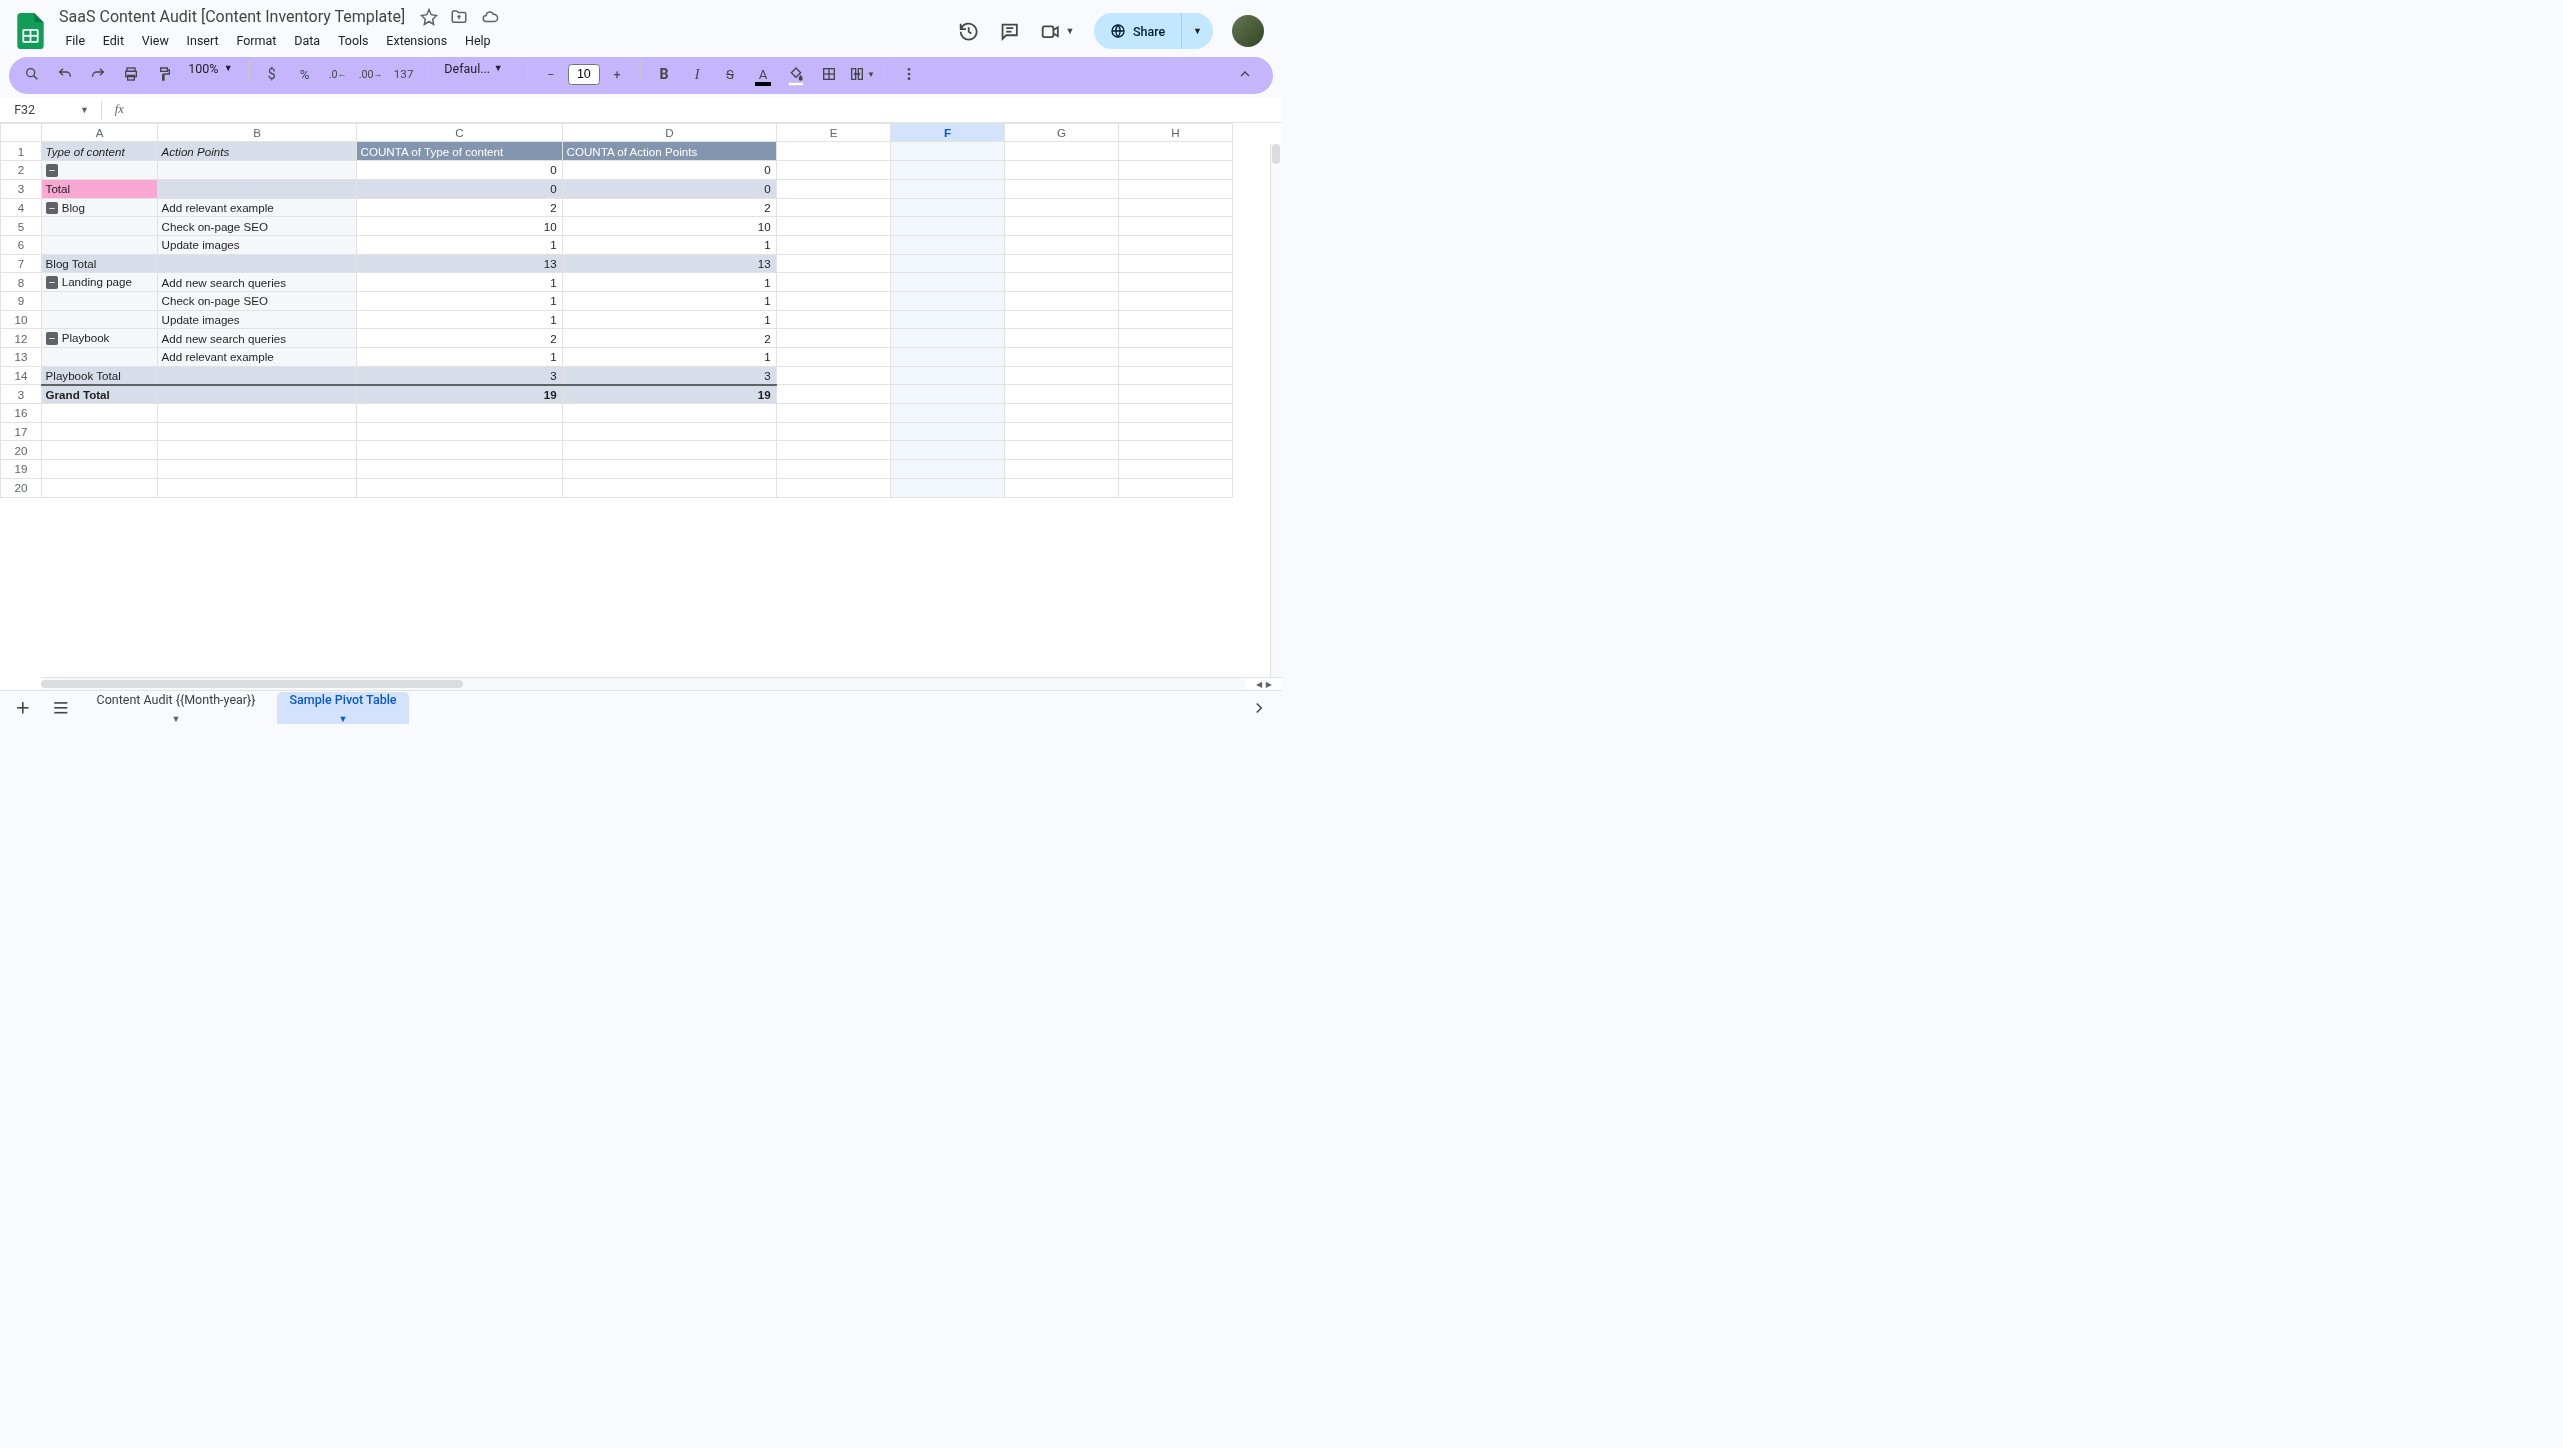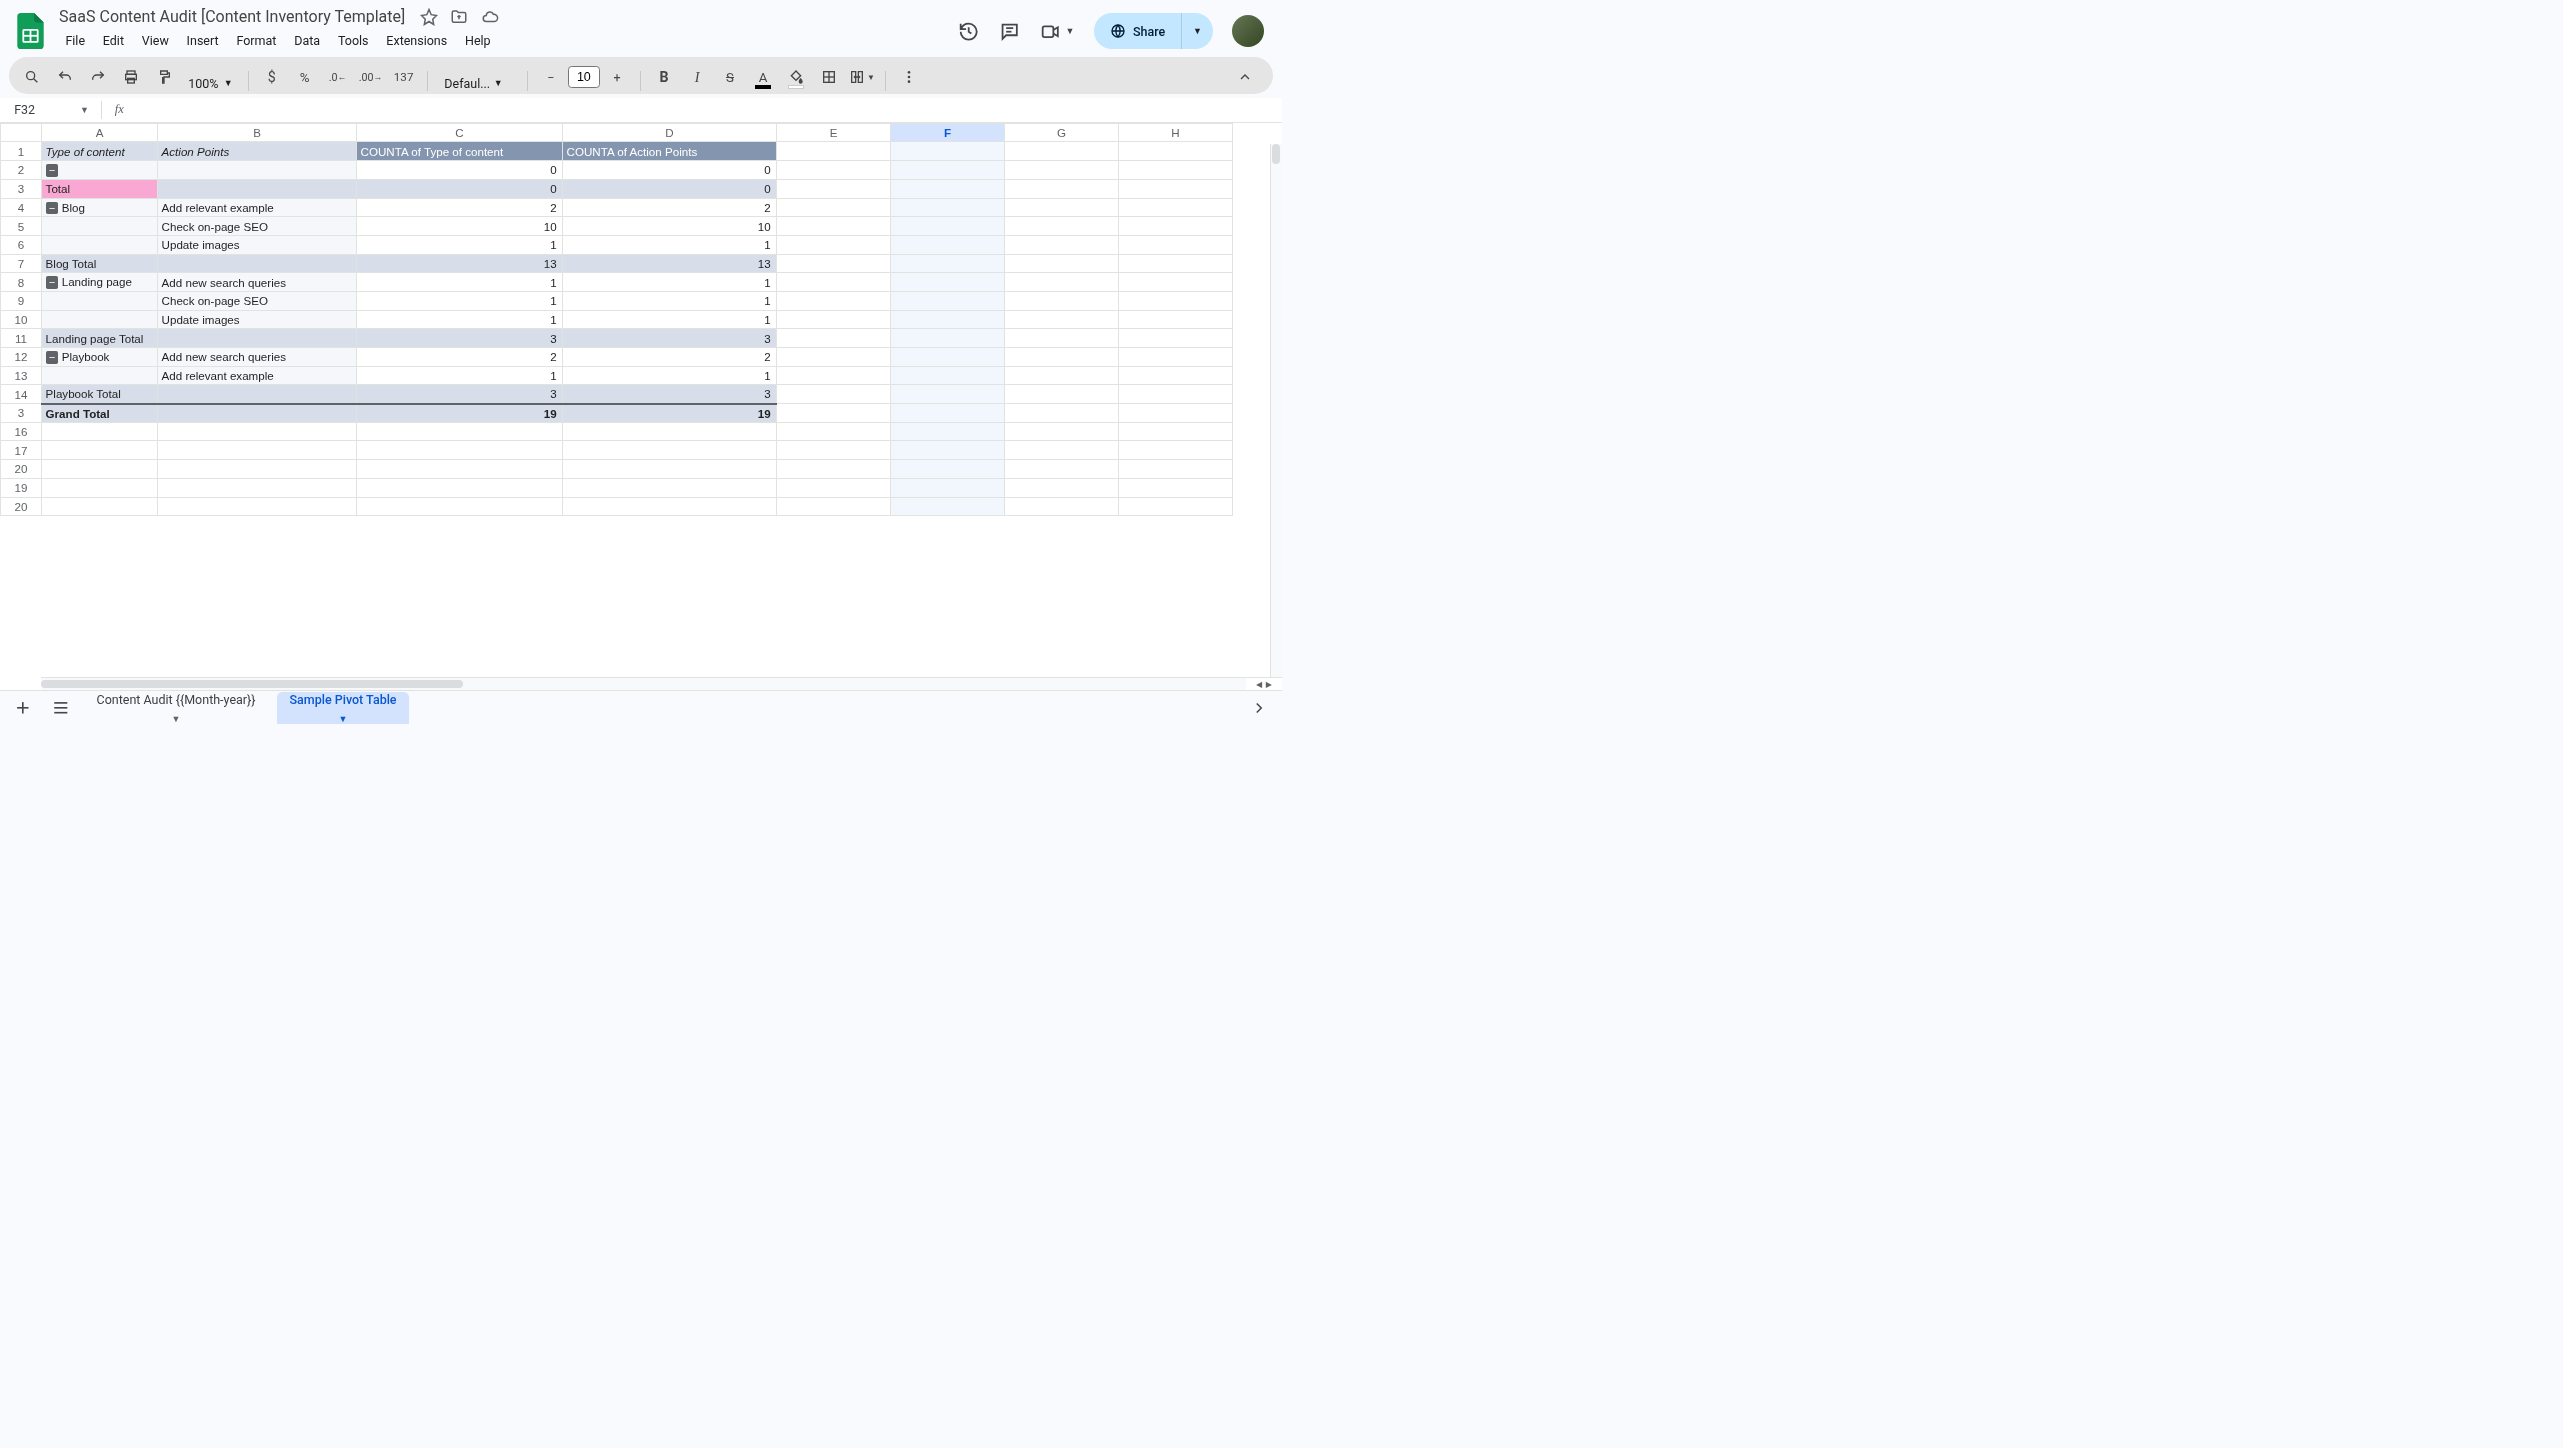--- a/index.html
+++ b/index.html
@@ -19,21 +19,21 @@
 .header-right { display: flex; align-items: center; gap: 19.6px; padding-right: 5.3px; }
 .header-icon { width: 21.4px; height: 21.4px; display: flex; align-items: center; justify-content: center; color: #444746; cursor: pointer; }
 .meet-group { display: flex; align-items: center; gap: 3.6px; }
 .share-group { display: flex; align-items: center; background: #c2e7ff; border-radius: 89px; overflow: hidden; height: 36px; }
 .share-btn { display: flex; align-items: center; gap: 7.1px; padding: 0 16px; font-size: 12.5px; font-weight: 500; color: #001d35; cursor: pointer; height: 100%; }
 .share-more { padding: 0 10.7px; cursor: pointer; border-left: 0.9px solid #a8cce5; height: 100%; display: flex; align-items: center; }
 .avatar { width: 32px; height: 32px; border-radius: 50%; background: linear-gradient(135deg, #667755 0%, #334422 100%); cursor: pointer; overflow: hidden; }
 
 
 .toolbar-wrap { padding: 0 9px 3.6px 9px; }
-.toolbar { display: flex; align-items: flex-end; background: #e5e5e5; border-radius: 21.4px; padding: 3.6px 9px; height: 37px; gap: 6px; }
+.toolbar { display: flex; align-items: flex-start; background: #c4b5fd; border-radius: 21.4px; padding: 3.6px 9px; height: 37px; gap: 6px; }
 .tb-btn { min-width: 27px; height: 27px; display: flex; align-items: center; justify-content: center; color: #444746; cursor: pointer; border-radius: 3.6px; font-size: 12.5px; }
 .tb-sep { width: 0.9px; height: 19.6px; background: #c7c7c7; margin: 0 3.6px; }
 .zoom-sel { display: flex; align-items: center; gap: 5.3px; padding: 0 5.3px; cursor: pointer; }
 .font-sel { display: flex; align-items: center; gap: 3.6px; padding: 0 7.1px; cursor: pointer; min-width: 80px; }
 .font-sel span:first-child { overflow: hidden; text-overflow: ellipsis; white-space: nowrap; max-width: 53px; }
 .size-group { display: flex; align-items: center; gap: 3.6px; }
 .size-input { width: 32px; height: 21.4px; text-align: center; border: 0.9px solid #747775; border-radius: 3.6px; background: #fff; font-size: 12.5px; }
 .text-color-btn { position: relative; }
 .text-color-underline { position: absolute; bottom: 1.8px; left: 5.3px; right: 5.3px; height: 3.6px; background: #000; }
 .fill-color-btn { position: relative; }
@@ -397,31 +397,20 @@
           <td class="cell" style="background:#f5f7fa"></td>
           <td class="cell" style="background:#f5f7fa">Update images</td>
           <td class="cell num" style="">1</td>
           <td class="cell num" style="">1</td>
           <td class="cell" style=""></td>
           <td class="cell sel-cell" style=""></td>
           <td class="cell" style=""></td>
           <td class="cell" style=""></td>
         </tr>
         <tr>
-          <th class="row-h">11</th>
-          <td class="cell" style="background:#d7dde9">Landing page  Total</td>
-          <td class="cell" style="background:#d7dde9"></td>
-          <td class="cell num" style="background:#d7dde9">3</td>
-          <td class="cell num" style="background:#d7dde9">3</td>
-          <td class="cell" style=""></td>
-          <td class="cell sel-cell" style=""></td>
-          <td class="cell" style=""></td>
-          <td class="cell" style=""></td>
-        </tr>
-        <tr>
           <th class="row-h">12</th>
           <td class="cell" style="background:#f5f7fa"><span class="collapse-pivot">−</span>Playbook</td>
           <td class="cell" style="background:#f5f7fa">Add new search queries</td>
           <td class="cell num" style="">2</td>
           <td class="cell num" style="">2</td>
           <td class="cell" style=""></td>
           <td class="cell sel-cell" style=""></td>
           <td class="cell" style=""></td>
           <td class="cell" style=""></td>
         </tr>

